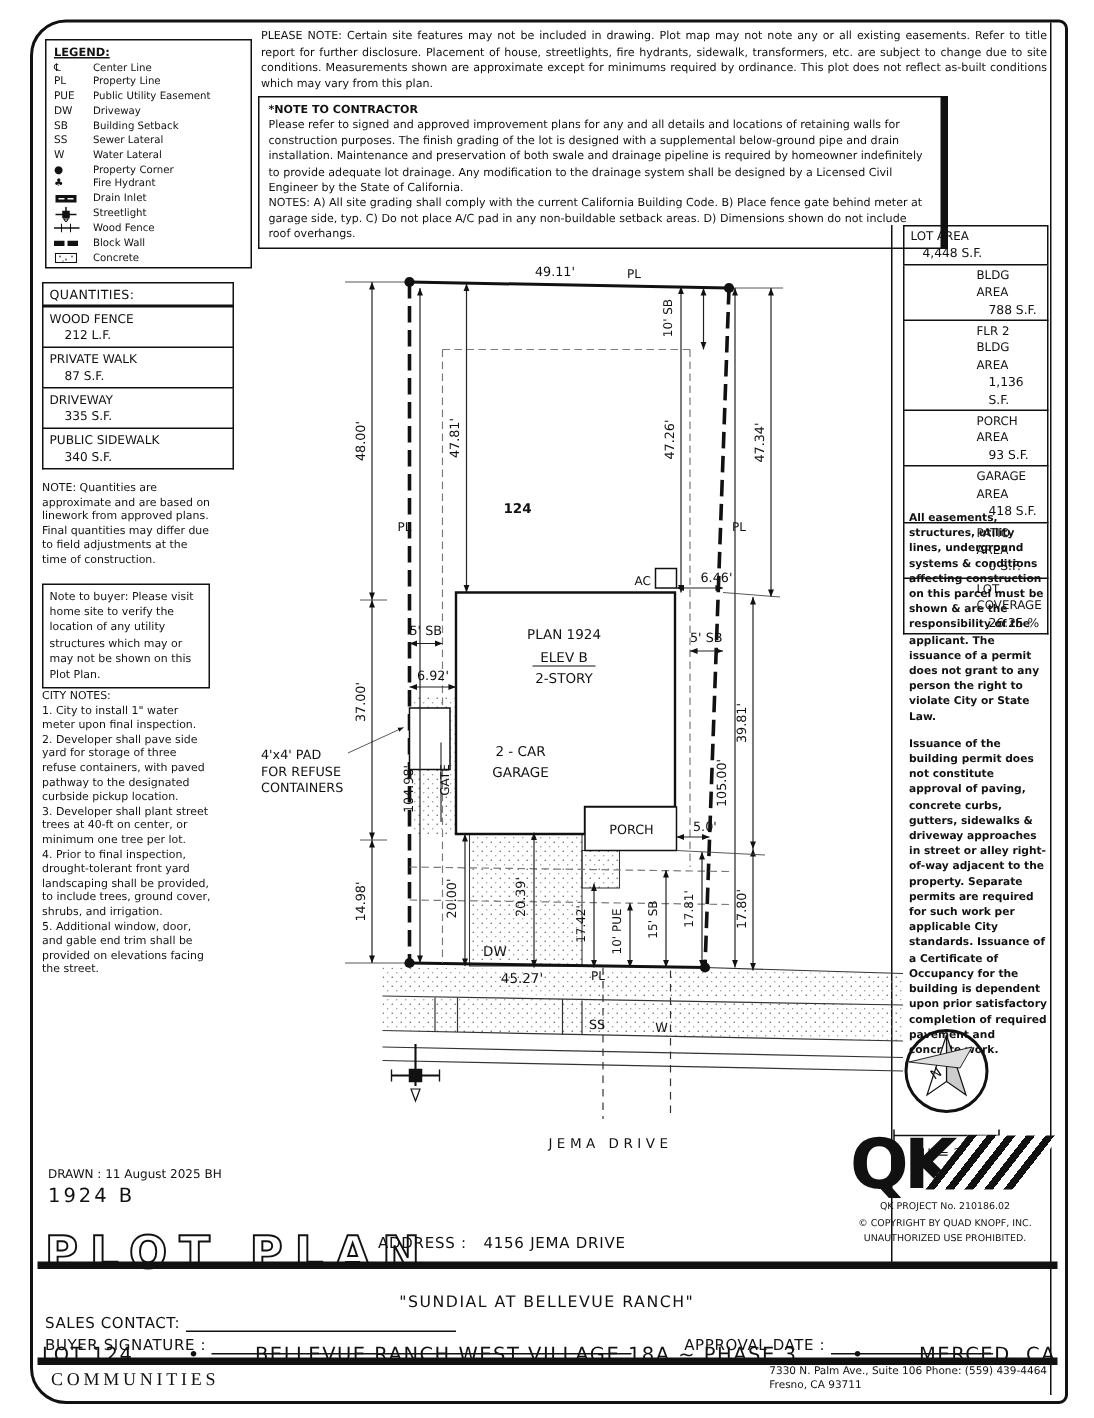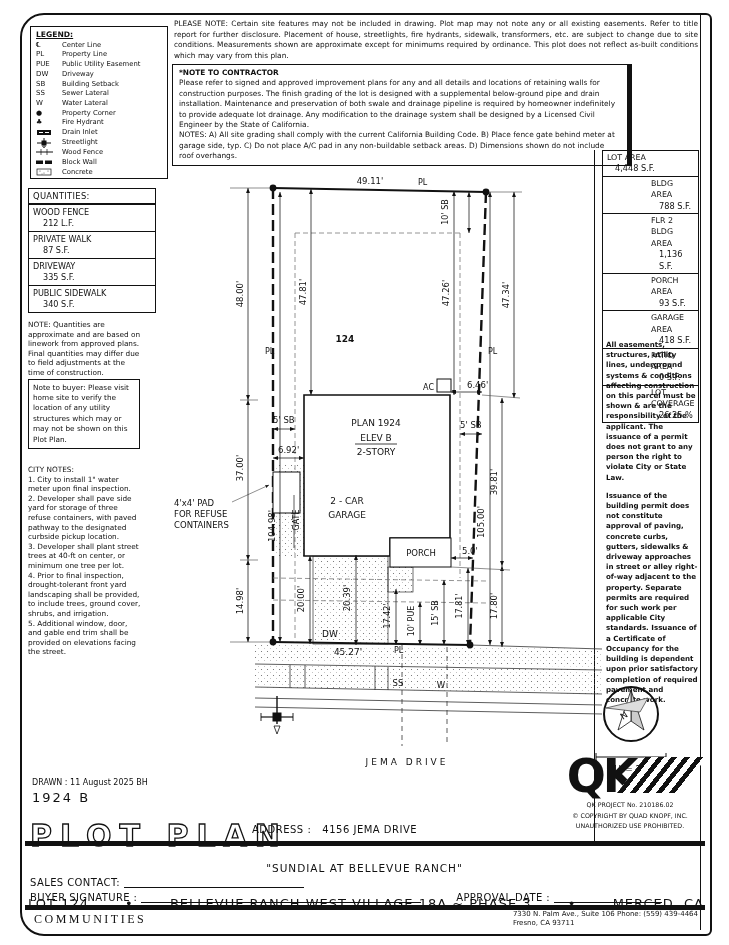--- a/index.html
+++ b/index.html
@@ -24,23 +24,23 @@
               border-right:5px solid #111;padding:3px 6px;font-size:7.4px;line-height:10.4px;}
   .contractor .cn-title{font-weight:bold;}
   
   .leftcol{left:28px;top:188px;width:118px;font-size:7.3px;}
   .qbox{border:1.2px solid #111;width:128px;box-sizing:border-box;padding:2px 4px;}
   .qbox + .qbox{border-top:none;}
   .q-title{font-size:8.4px;letter-spacing:.3px;}
   .q-lab{font-size:8.1px;line-height:11px;}
   .q-val{font-size:8.1px;line-height:11px;padding-left:10px;}
   .small-note{margin-top:7px;width:112px;font-size:7.3px;line-height:9.6px;}
-  .buyer-note{margin-top:1px;width:112px;box-sizing:border-box;border:1.2px solid #111;
+  .buyer-note{margin-top:11px;width:112px;box-sizing:border-box;border:1.2px solid #111;
               padding:3px 4px;font-size:7.3px;line-height:10.4px;}
-  .citynotes{margin-top:16px;width:114px;font-size:7.3px;line-height:9.6px;}
+  .citynotes{margin-top:0;width:114px;font-size:7.3px;line-height:9.6px;}
   .citynotes p{margin:0;}
   
   .areas{left:602px;top:150px;width:97px;}
   .area-box{border:1.2px solid #111;box-sizing:border-box;padding:1px 4px;}
   .area-box + .area-box{border-top:none;padding-left:48px;}
   .a-lab{font-size:7.9px;line-height:11.4px;}
   .a-val{font-size:8.2px;line-height:11.4px;padding-left:8px;}
   .rightnotes{left:606px;top:340px;width:94px;font-size:7.1px;line-height:10.2px;}
   .rightnotes p{margin:0 0 8px 0;font-weight:bold;}
   

